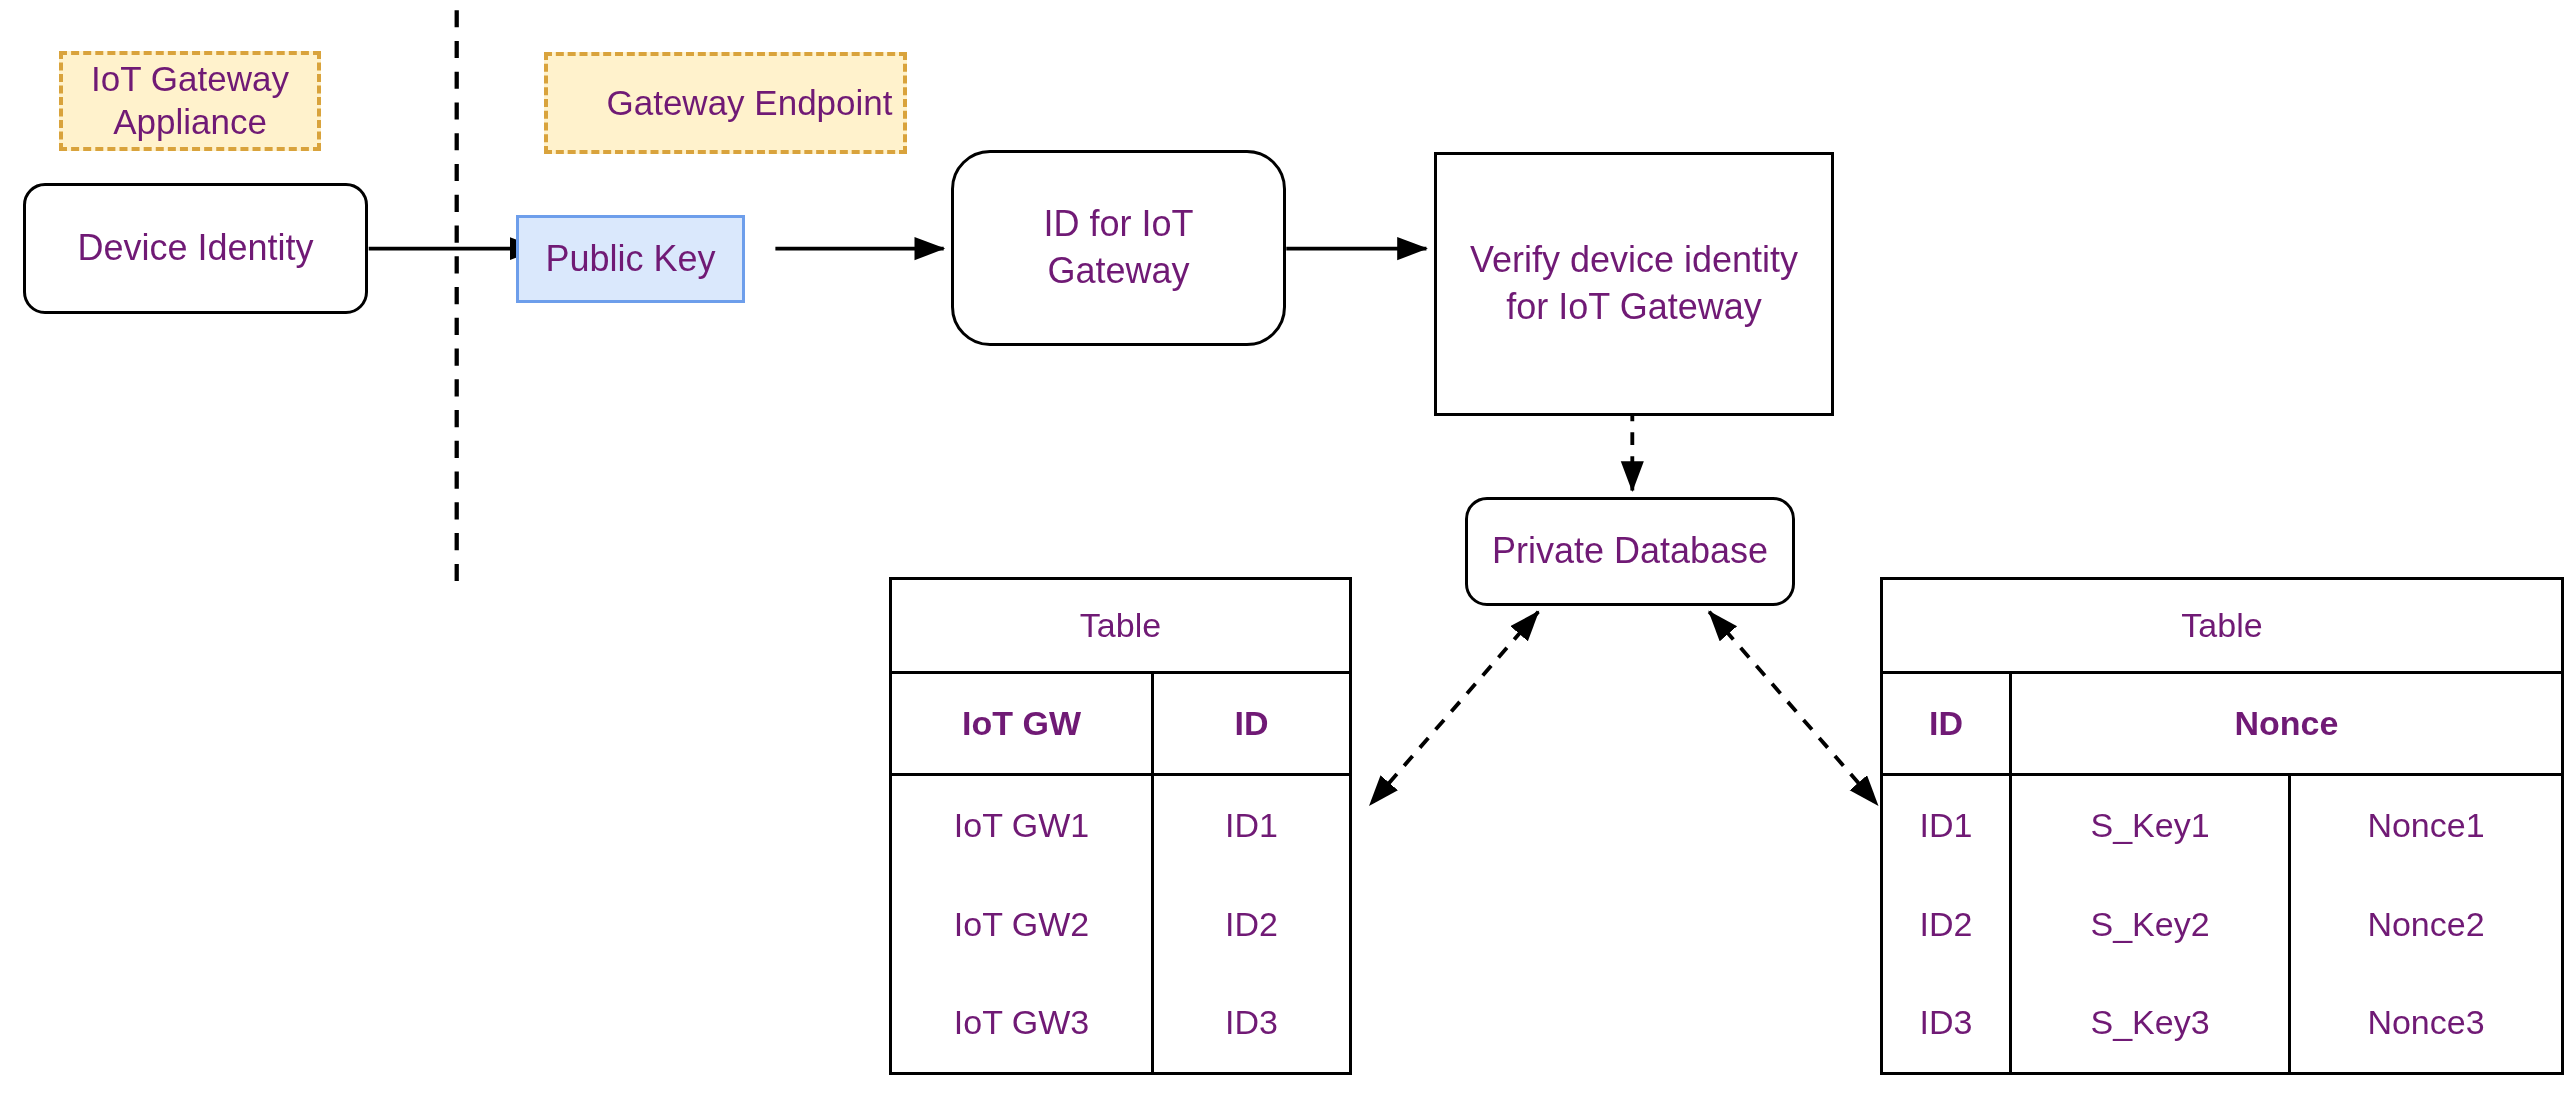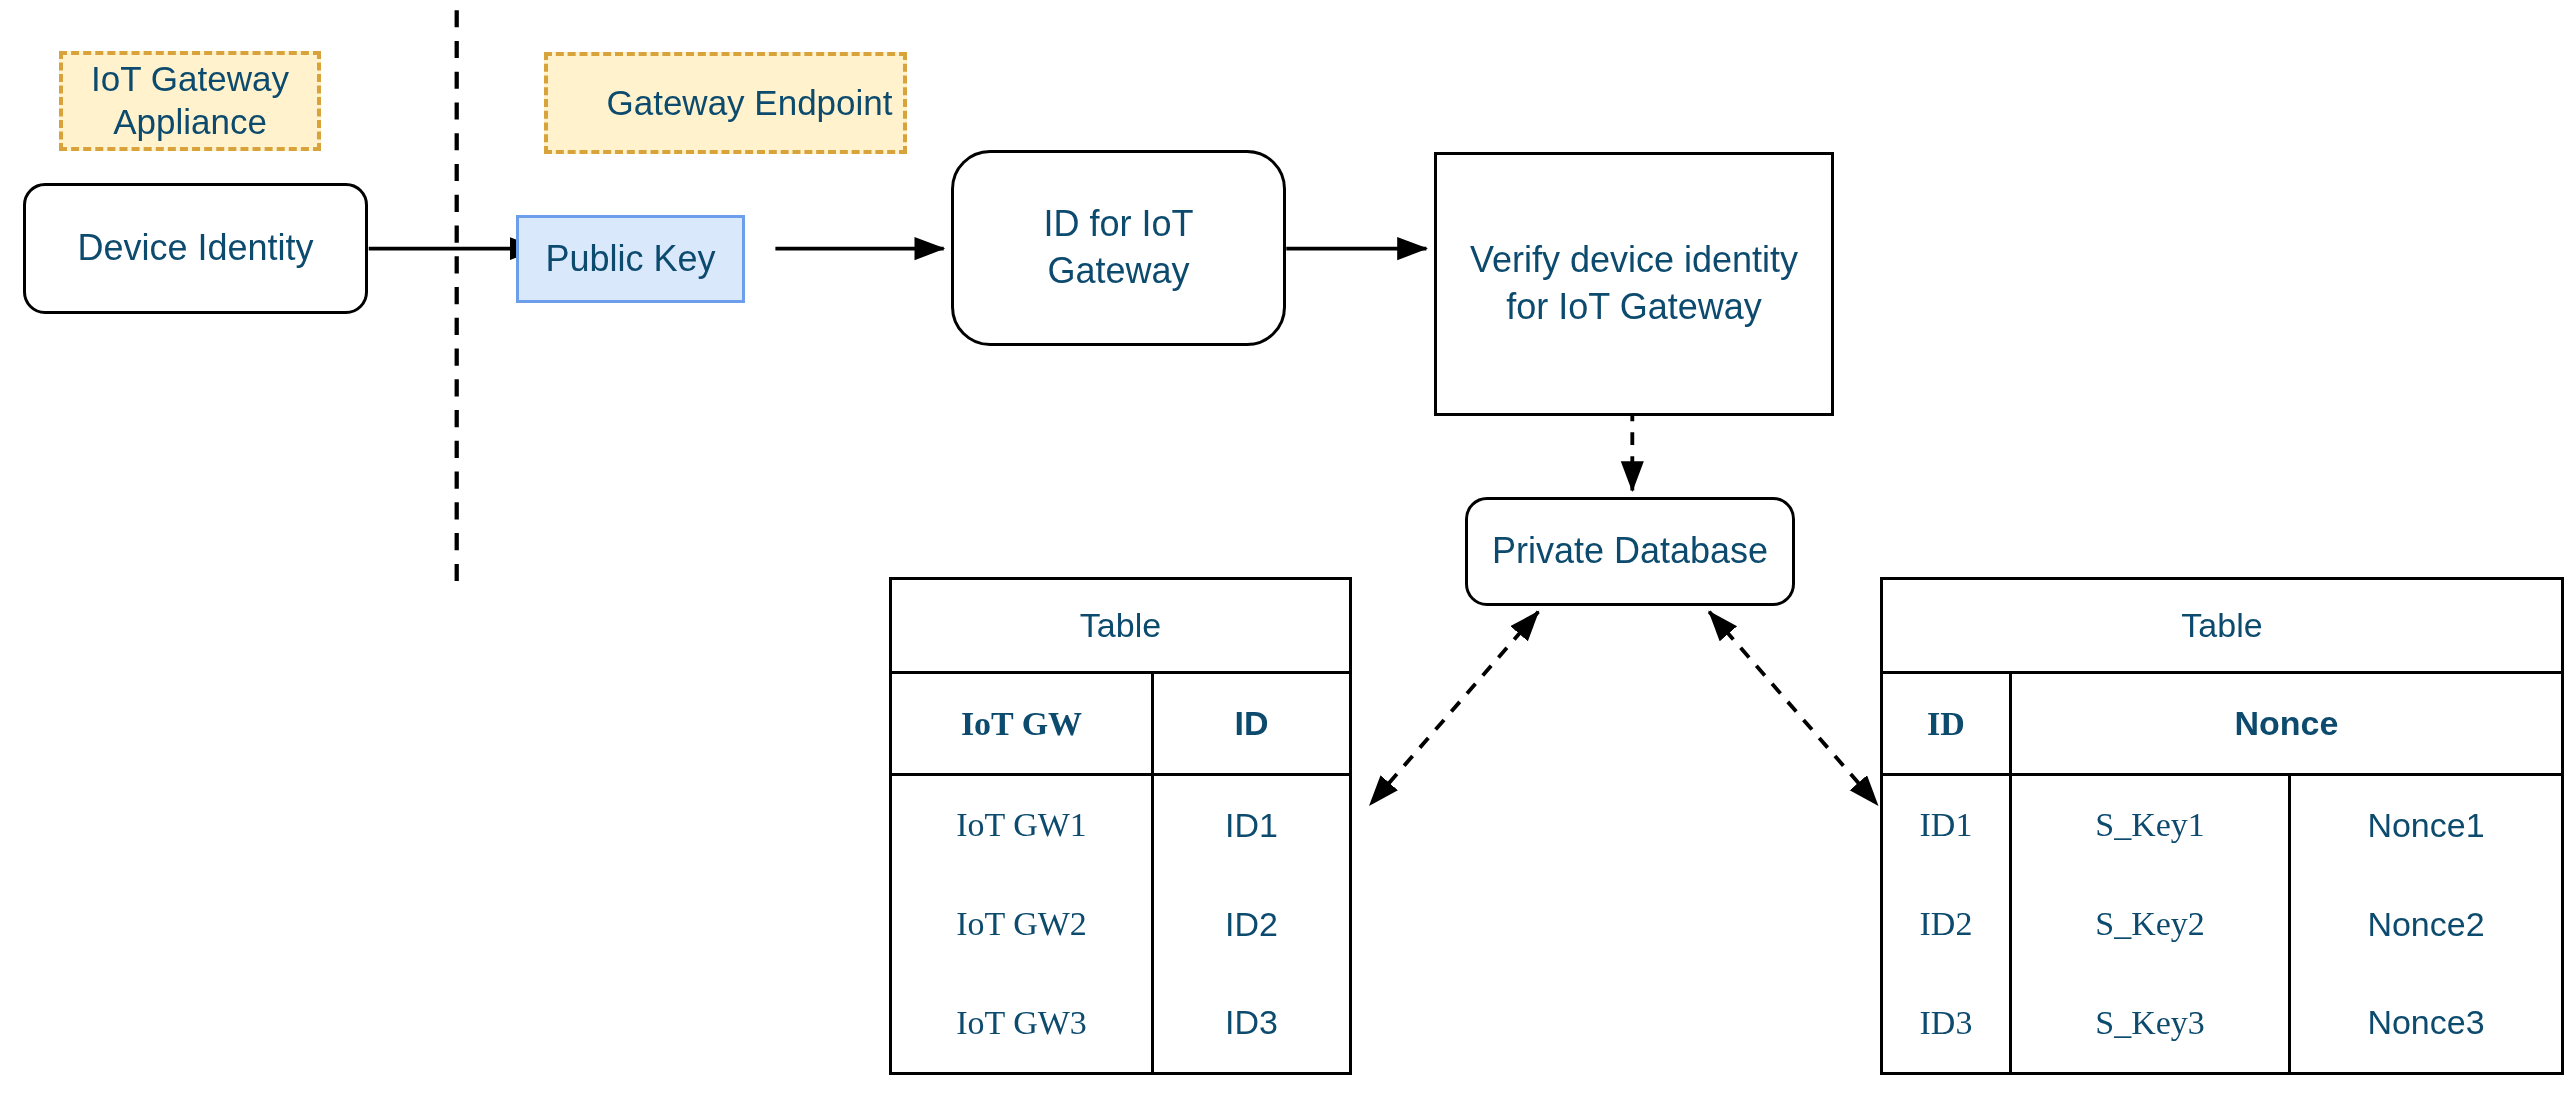--- a/index.html
+++ b/index.html
@@ -1,21 +1,21 @@
 <!DOCTYPE html>
 <html style="font-size:13.7px"><head>
 <meta charset="utf-8">
 <style>
   html,body{margin:0;padding:0;background:#ffffff;}
   #canvas{
     position:relative;
     width:2576px;height:1097px;
     background:#ffffff;
     font-family:"Liberation Sans", sans-serif;
-    color:#0c4a6e;
+    color:#701a75;
     overflow:hidden;
   }
   #connectors{position:absolute;left:0;top:0;pointer-events:none;}
   .zone{
     position:absolute;
     background:var(--zone-fill);
     border:4.3px dashed var(--zone-stroke);
     display:flex;align-items:center;justify-content:center;
     text-align:center;
     font-size:35px;line-height:1.22;
@@ -58,21 +58,21 @@
     border-bottom:3.4px solid #000;
     display:flex;
     font-weight:bold;
   }
   .tbl .brow{flex:1;display:flex;}
   .tbl .cell{
     display:flex;align-items:center;justify-content:center;
     box-sizing:border-box;
     text-align:center;
   }
-  .tbl .cdiv{border-right:3.4px solid #000;font-family:Liberation Serif, serif;}
+  .tbl .cdiv{border-right:3.4px solid #000;}
   
   .tbl.left .c0{width:262px;}
   .tbl.left .c1{flex:1;}
   
   .tbl.right .c0{width:129px;}
   .tbl.right .c1{width:279px;}
   .tbl.right .c2{flex:1;}
 </style>
 </head>
 <body>

